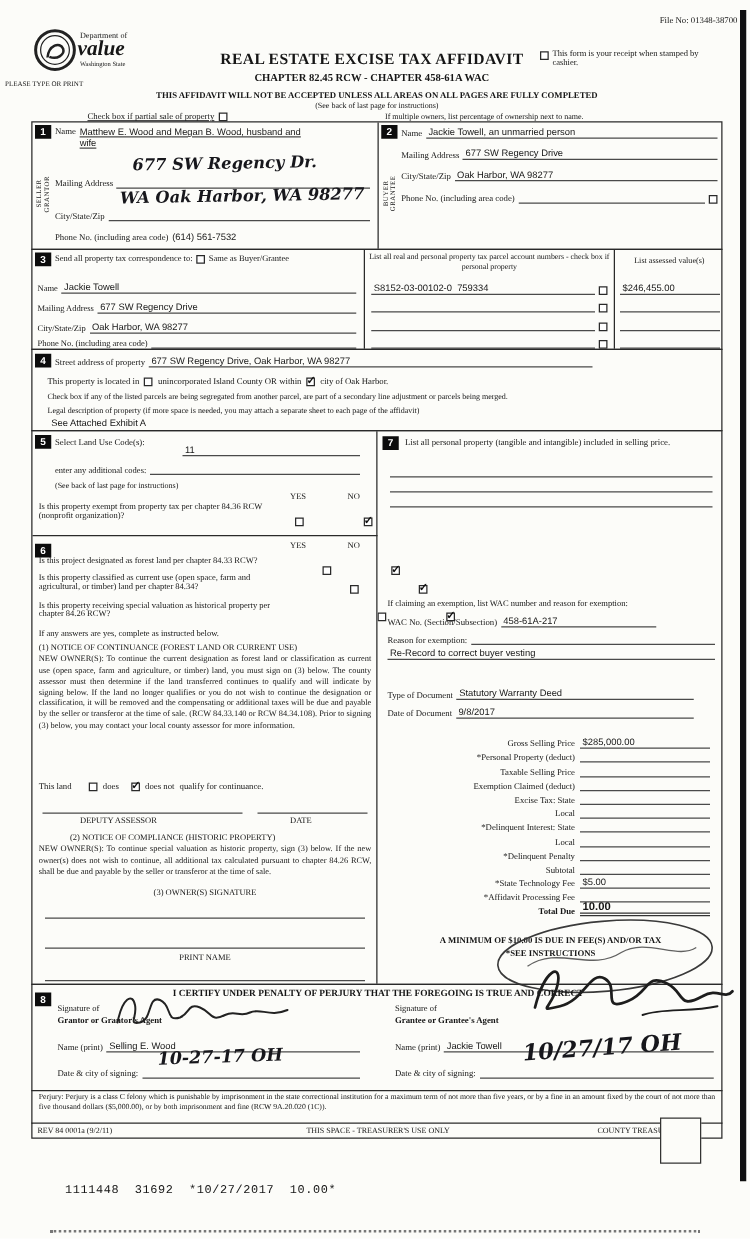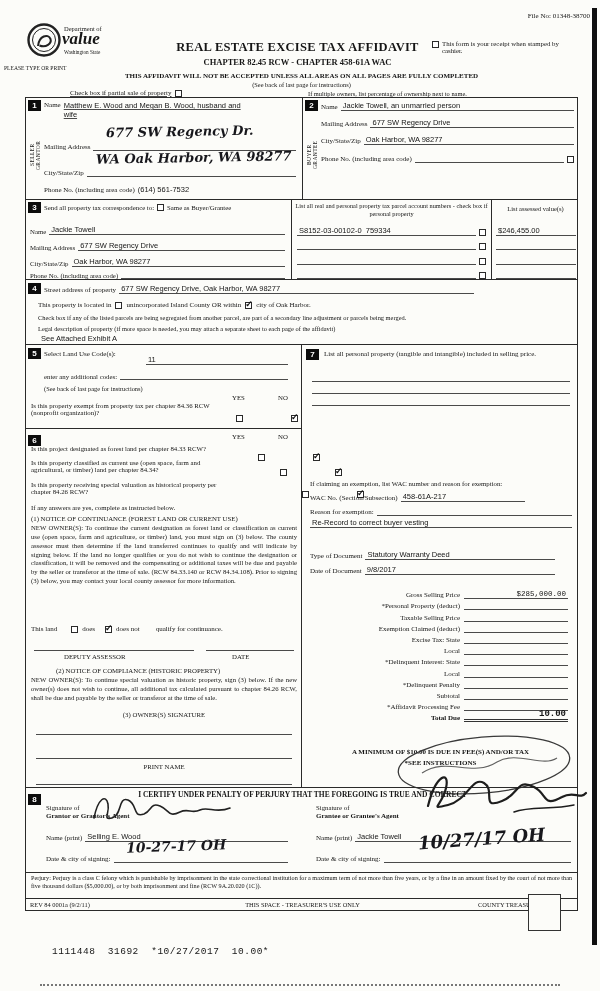--- a/index.html
+++ b/index.html
@@ -20,21 +20,21 @@
   .cb{display:inline-block;width:7px;height:7px;border:1px solid #2a2a2a;background:#fff;position:relative;flex:none}
   .cb.checked::before{content:"\2713";position:absolute;left:-1px;top:-4px;font-size:9px;font-weight:700;color:#101010}
   .numbox{position:absolute;width:13px;height:11px;background:#0c0c0c;color:#fff;font-size:8px;font-weight:700;display:flex;align-items:center;justify-content:center;font-family:"Liberation Sans",sans-serif}
   .vertwrap{display:flex}
   .vert{writing-mode:vertical-rl;transform:rotate(180deg);font-size:5.5px;letter-spacing:.4px;height:100%;text-align:center}
   .c{text-align:center}
   .b{font-weight:700}
   .p{font-size:6.7px;line-height:1.32;text-align:justify}
   .feerow{display:flex;align-items:flex-end;height:11.2px}
   .feelbl{width:158px;text-align:right;font-size:7px;padding-right:4px;white-space:nowrap}
-  .feeval{width:104px;border-bottom:1px solid #4a4a4a;text-align:right;font-family:Liberation Mono, monospace;font-size:7.5px;padding:0 2px;min-height:9px}
+  .feeval{width:104px;border-bottom:1px solid #4a4a4a;font-family:Liberation Sans, sans-serif;font-size:7.5px;padding:0 2px;min-height:9px}
   .feeval.total{border-bottom:3px double #333;font-size:9px;font-weight:700}
   .pre{white-space:pre}
   .mono{font-family:"Liberation Mono",monospace}
 </style>
 </head>
 <body>
 
 <div class="page">
 
   <div class="abs lbl" style="right:10px;top:12px">File No:  01348-38700</div>
@@ -241,21 +241,21 @@
       <div class="abs f68" style="left:5px;top:159px">If any answers are yes, complete as instructed below.</div>
       <div class="abs f68" style="left:5px;top:170px">(1) NOTICE OF CONTINUANCE (FOREST LAND OR CURRENT USE)</div>
       <div class="abs p" style="left:5px;top:179px;width:266px">NEW OWNER(S): To continue the current designation as forest land or classification as current use (open space, farm and agriculture, or timber) land, you must sign on (3) below. The county assessor must then determine if the land transferred continues to qualify and will indicate by signing below. If the land no longer qualifies or you do not wish to continue the designation or classification, it will be removed and the compensating or additional taxes will be due and payable by the seller or transferor at the time of sale. (RCW 84.33.140 or RCW 84.34.108). Prior to signing (3) below, you may contact your local county assessor for more information.</div>
 
       <div class="abs" style="left:5px;top:280px;display:flex;align-items:center;gap:4px">
         <span class="lbl">This land</span>
         <span class="cb" style="margin-left:10px"></span>
         <span class="lbl">does</span>
         <span class="cb checked" style="margin-left:6px"></span>
         <span class="lbl">does not</span>
-        <span class="lbl" style="margin-left:12px">qualify for continuance.</span>
+        <span class="lbl" style="">qualify for continuance.</span>
       </div>
 
       <div class="line" style="left:8px;top:305px;width:160px"></div>
       <div class="line" style="left:180px;top:305px;width:88px"></div>
       <div class="abs f68" style="left:38px;top:308px">DEPUTY ASSESSOR</div>
       <div class="abs f68" style="left:206px;top:308px">DATE</div>
 
       <div class="abs f68" style="left:30px;top:322px">(2) NOTICE OF COMPLIANCE (HISTORIC PROPERTY)</div>
       <div class="abs p" style="left:5px;top:331px;width:266px">NEW OWNER(S): To continue special valuation as historic property, sign (3) below. If the new owner(s) does not wish to continue, all additional tax calculated pursuant to chapter 84.26 RCW, shall be due and payable by the seller or transferor at the time of sale.</div>
 
@@ -328,20 +328,24 @@
             <span class="feelbl">Local</span>
             <span class="feeval"></span>
           </div>
         <div class="feerow">
             <span class="feelbl">*Delinquent Penalty</span>
             <span class="feeval"></span>
           </div>
         <div class="feerow">
             <span class="feelbl">Subtotal</span>
             <span class="feeval"></span>
+          </div>
+        <div class="feerow">
+            <span class="feelbl">*State Technology Fee</span>
+            <span class="feeval">$5.00</span>
           </div>
         <div class="feerow">
             <span class="feelbl">*Affidavit Processing Fee</span>
             <span class="feeval"></span>
           </div>
         <div class="feerow">
             <span class="feelbl b">Total Due</span>
             <span class="feeval total">10.00</span>
           </div>
       </div>

